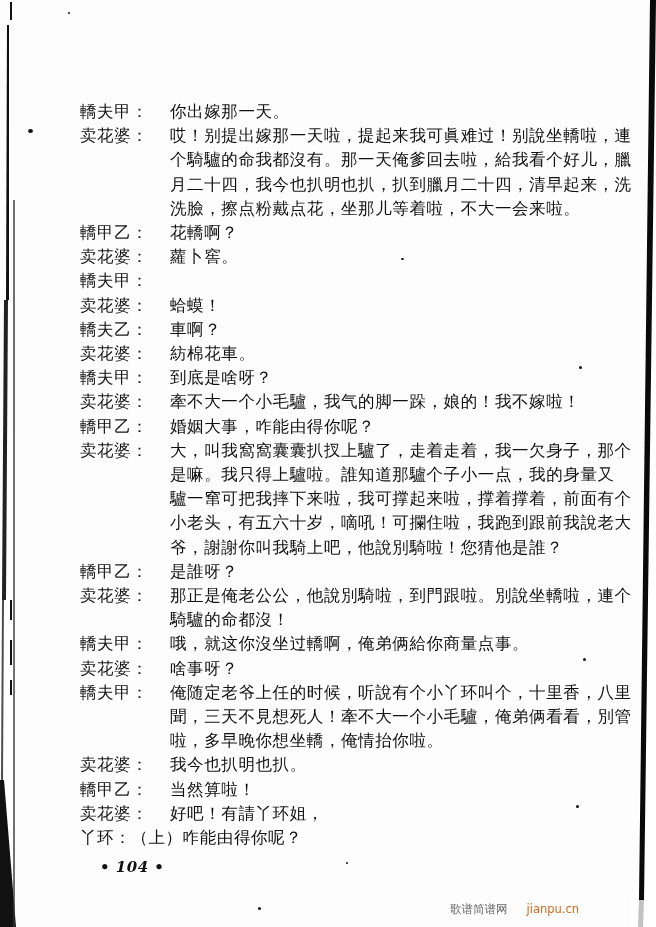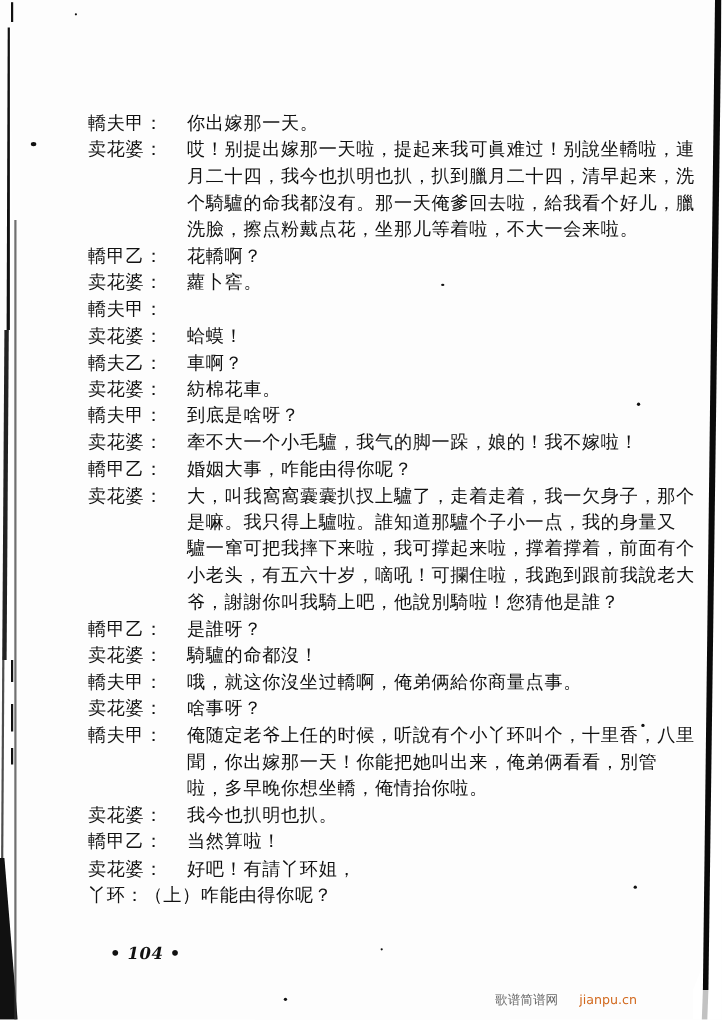--- a/index.html
+++ b/index.html
@@ -126,22 +126,22 @@
         <span class="speaker w3">轎夫甲：</span>
         <span class="speech">
           <span class="row">你出嫁那一天。</span>
         </span>
       </div>
 
     <div class="line">
         <span class="speaker w3">卖花婆：</span>
         <span class="speech">
           <span class="row">哎！别提出嫁那一天啦，提起来我可眞难过！别說坐轎啦，連</span>
+          <span class="row">个騎驢的命我都沒有。那一天俺爹回去啦，給我看个好儿，臘</span>
           <span class="row">月二十四，我今也扒明也扒，扒到臘月二十四，清早起来，洗</span>
-          <span class="row">个騎驢的命我都沒有。那一天俺爹回去啦，給我看个好儿，臘</span>
           <span class="row">洗臉，擦点粉戴点花，坐那儿等着啦，不大一会来啦。</span>
         </span>
       </div>
 
     <div class="line">
         <span class="speaker w3">轎甲乙：</span>
         <span class="speech">
           <span class="row">花轎啊？</span>
         </span>
       </div>
@@ -213,20 +213,21 @@
     <div class="line">
         <span class="speaker w3">轎甲乙：</span>
         <span class="speech">
           <span class="row">是誰呀？</span>
         </span>
       </div>
 
     <div class="line">
         <span class="speaker w3">卖花婆：</span>
         <span class="speech">
+          <span class="row">那正是俺老公公，他說別騎啦，到門跟啦。別說坐轎啦，連个</span>
           <span class="row">騎驢的命都沒！</span>
         </span>
       </div>
 
     <div class="line">
         <span class="speaker w3">轎夫甲：</span>
         <span class="speech">
           <span class="row">哦，就这你沒坐过轎啊，俺弟俩給你商量点事。</span>
         </span>
       </div>
@@ -235,21 +236,21 @@
         <span class="speaker w3">卖花婆：</span>
         <span class="speech">
           <span class="row">啥事呀？</span>
         </span>
       </div>
 
     <div class="line">
         <span class="speaker w3">轎夫甲：</span>
         <span class="speech">
           <span class="row">俺随定老爷上任的时候，听說有个小丫环叫个，十里香，八里</span>
-          <span class="row">聞，你出嫁那一天！你能把她叫出来，俺弟俩看看，別管</span>
+          <span class="row">聞，三天不見想死人！牽不大一个小毛驢，俺弟俩看看，別管</span>
           <span class="row">啦，多早晚你想坐轎，俺情抬你啦。</span>
         </span>
       </div>
 
     <div class="line">
         <span class="speaker w3">卖花婆：</span>
         <span class="speech">
           <span class="row">我今也扒明也扒。</span>
         </span>
       </div>

